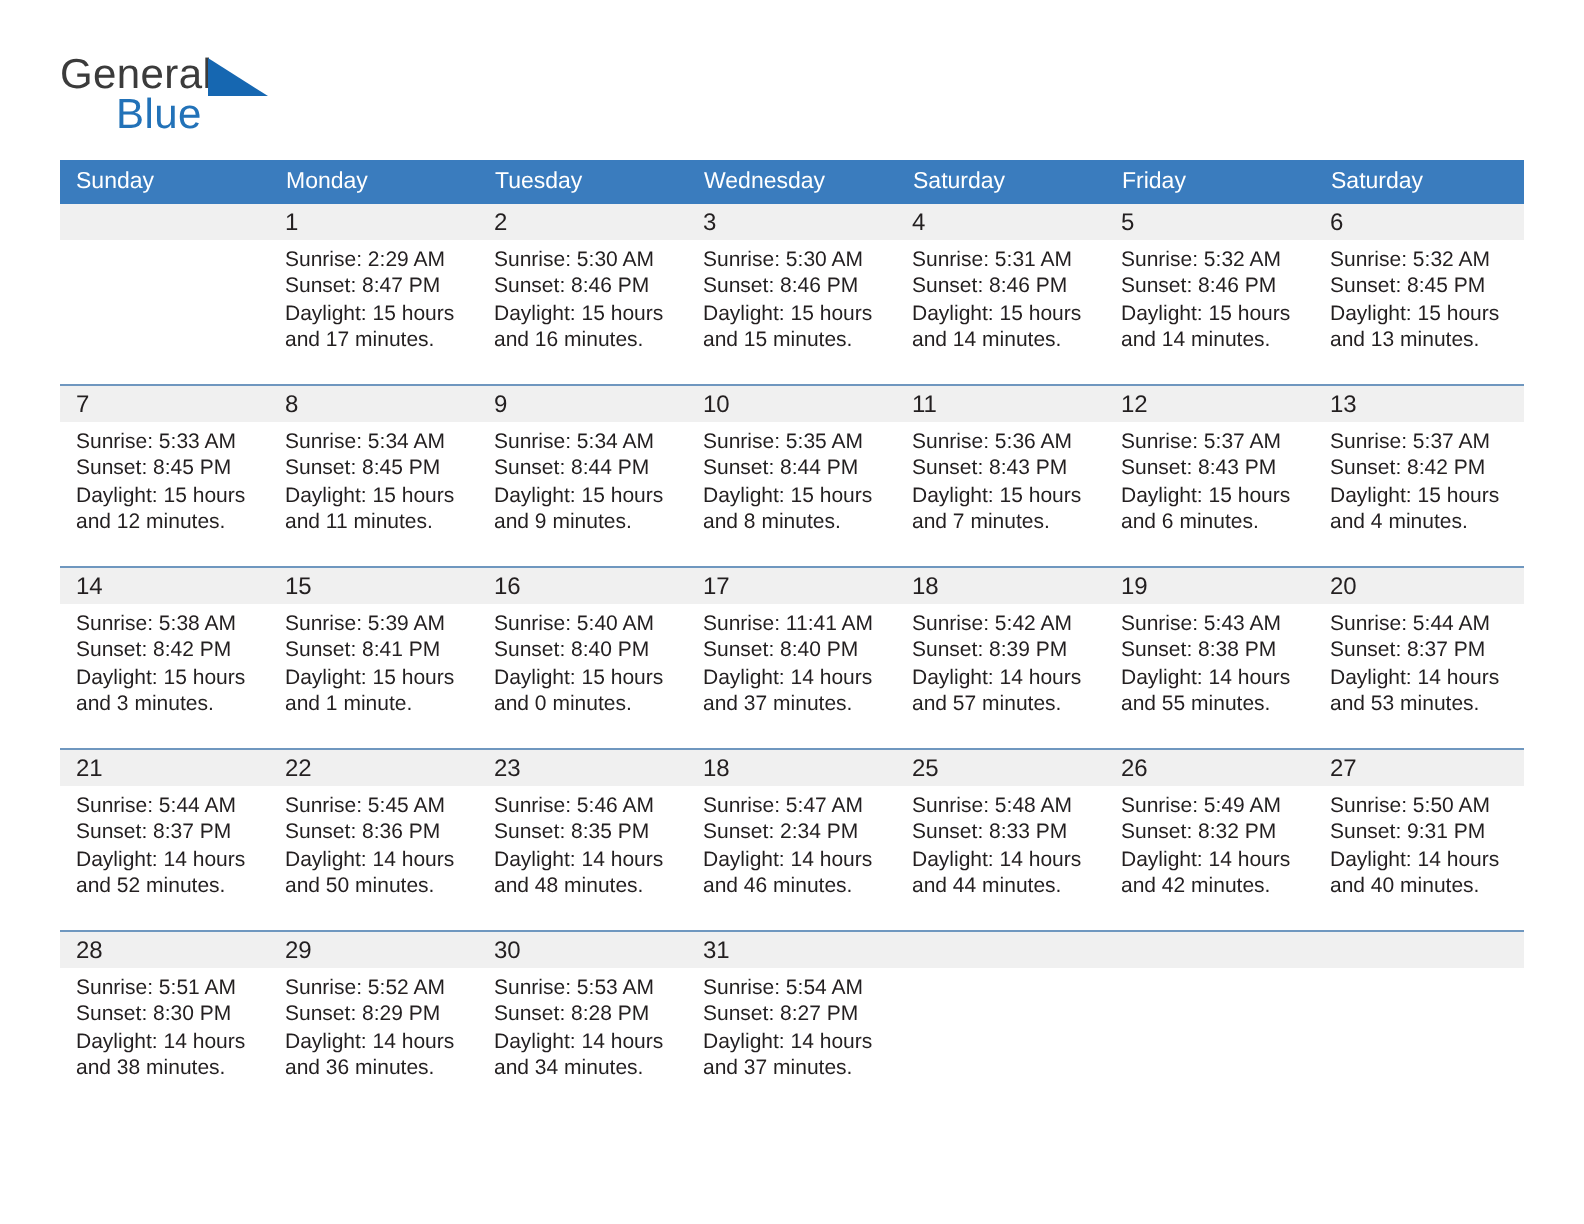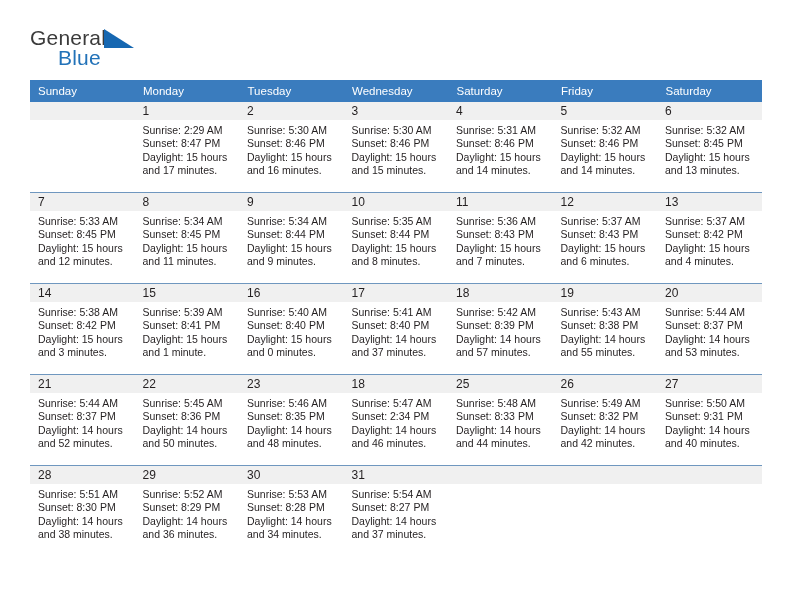--- a/index.html
+++ b/index.html
@@ -311,21 +311,21 @@
             <div class="detail">
               <div>Sunrise: 5:40 AM</div>
               <div>Sunset: 8:40 PM</div>
               <div>Daylight: 15 hours</div>
               <div>and 0 minutes.</div>
             </div>
           </td>
           <td>
             <div class="daynum">17</div>
             <div class="detail">
-              <div>Sunrise: 5:41 AM</div>
+              <div>Sunrise: 11:41 AM</div>
               <div>Sunset: 8:40 PM</div>
               <div>Daylight: 14 hours</div>
               <div>and 37 minutes.</div>
             </div>
           </td>
           <td>
             <div class="daynum">18</div>
             <div class="detail">
               <div>Sunrise: 5:42 AM</div>
               <div>Sunset: 8:39 PM</div>

